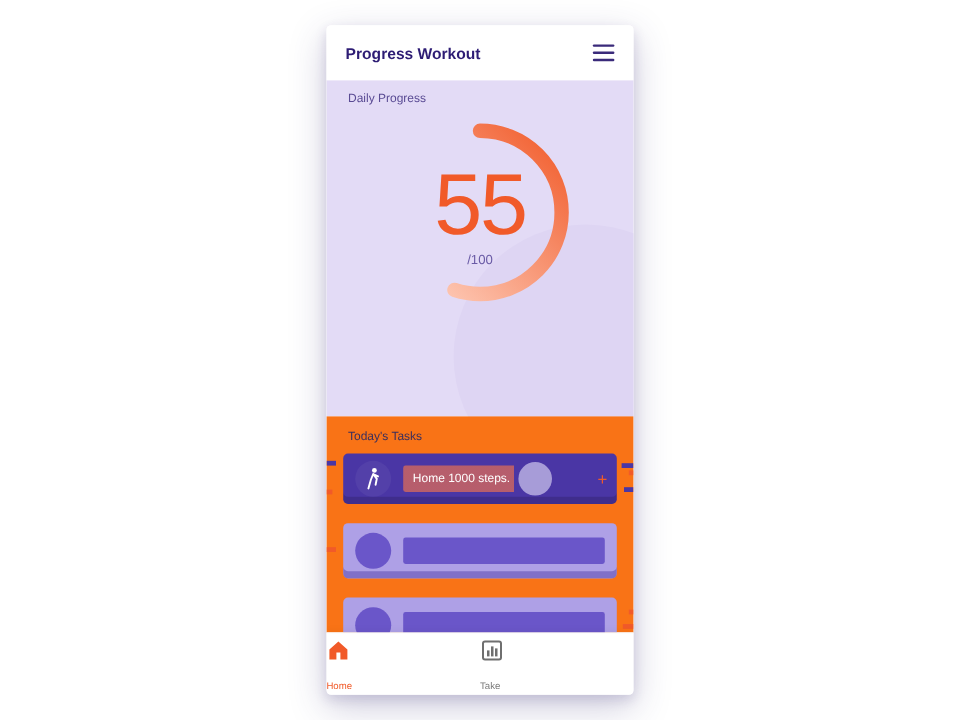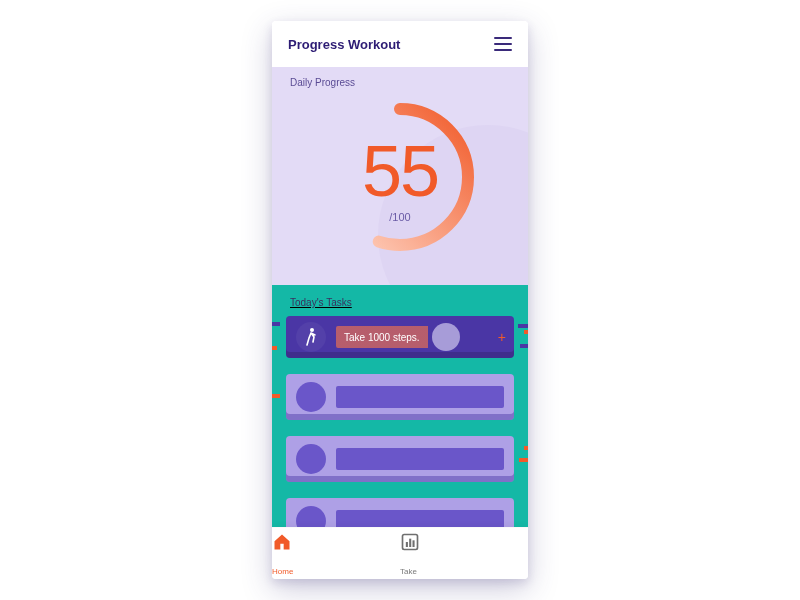--- a/index.html
+++ b/index.html
@@ -54,21 +54,21 @@
   .hamburger span {
     display: block;
     height: 2px;
     background: #3a2a7a;
     border-radius: 1px;
   }
   
   .progress-panel {
     background: #e3dbf6;
     position: relative;
-    height: 218px;
+    height: 280px;
     overflow: hidden;
   }
   .progress-bg-circle {
     position: absolute;
     right: -70px;
     bottom: -60px;
     width: 220px;
     height: 220px;
     border-radius: 50%;
     background: #ded5f3;
@@ -104,25 +104,24 @@
     top: 50%;
     left: 50%;
     transform: translate(-50%, 34px);
     font-size: 11px;
     color: #6a5ba6;
     text-align: right;
   }
   
   .tasks {
     flex: 1;
-    background: #14b8a6;
+    background: #f97316;
     padding: 12px 0 0 0;
     position: relative;
     overflow: hidden;
-    text-decoration: underline;
   }
   .tasks-title {
     font-size: 10px;
     color: #3a2f5e;
     padding: 0 18px 8px 18px;
   }
   .task-row {
     position: relative;
     height: 46px;
     margin: 0 0 16px 0;
@@ -280,21 +279,21 @@
         <div class="deco-tick" style="right:0; width:8px; top:28px; background:#4a36a5;"></div>
 
         <div class="task-card active">
           <div class="task-icon-circle">
             <svg width="16" height="20" viewBox="0 0 16 20">
               <circle cx="9" cy="3" r="2" fill="#fff"></circle>
               <path d="M8 6 L6 11 L4 18 M8 6 L11 10 L10 15 M8 6 L12 8" stroke="#fff" stroke-width="1.6" fill="none" stroke-linecap="round"></path>
             </svg>
           </div>
           <div class="task-bar">
-            <span class="task-text">Take 1000 steps.</span>
+            <span class="task-text">Home 1000 steps.</span>
             <div class="task-knob"></div>
           </div>
           <div class="task-plus">+</div>
         </div>
       </div>
 
       <div class="task-row" style="height:46px;">
         <div class="deco-tick orange" style="left:0; width:8px; top:20px;"></div>
         <div class="task-card inactive">
           <div class="task-icon-circle"></div>

